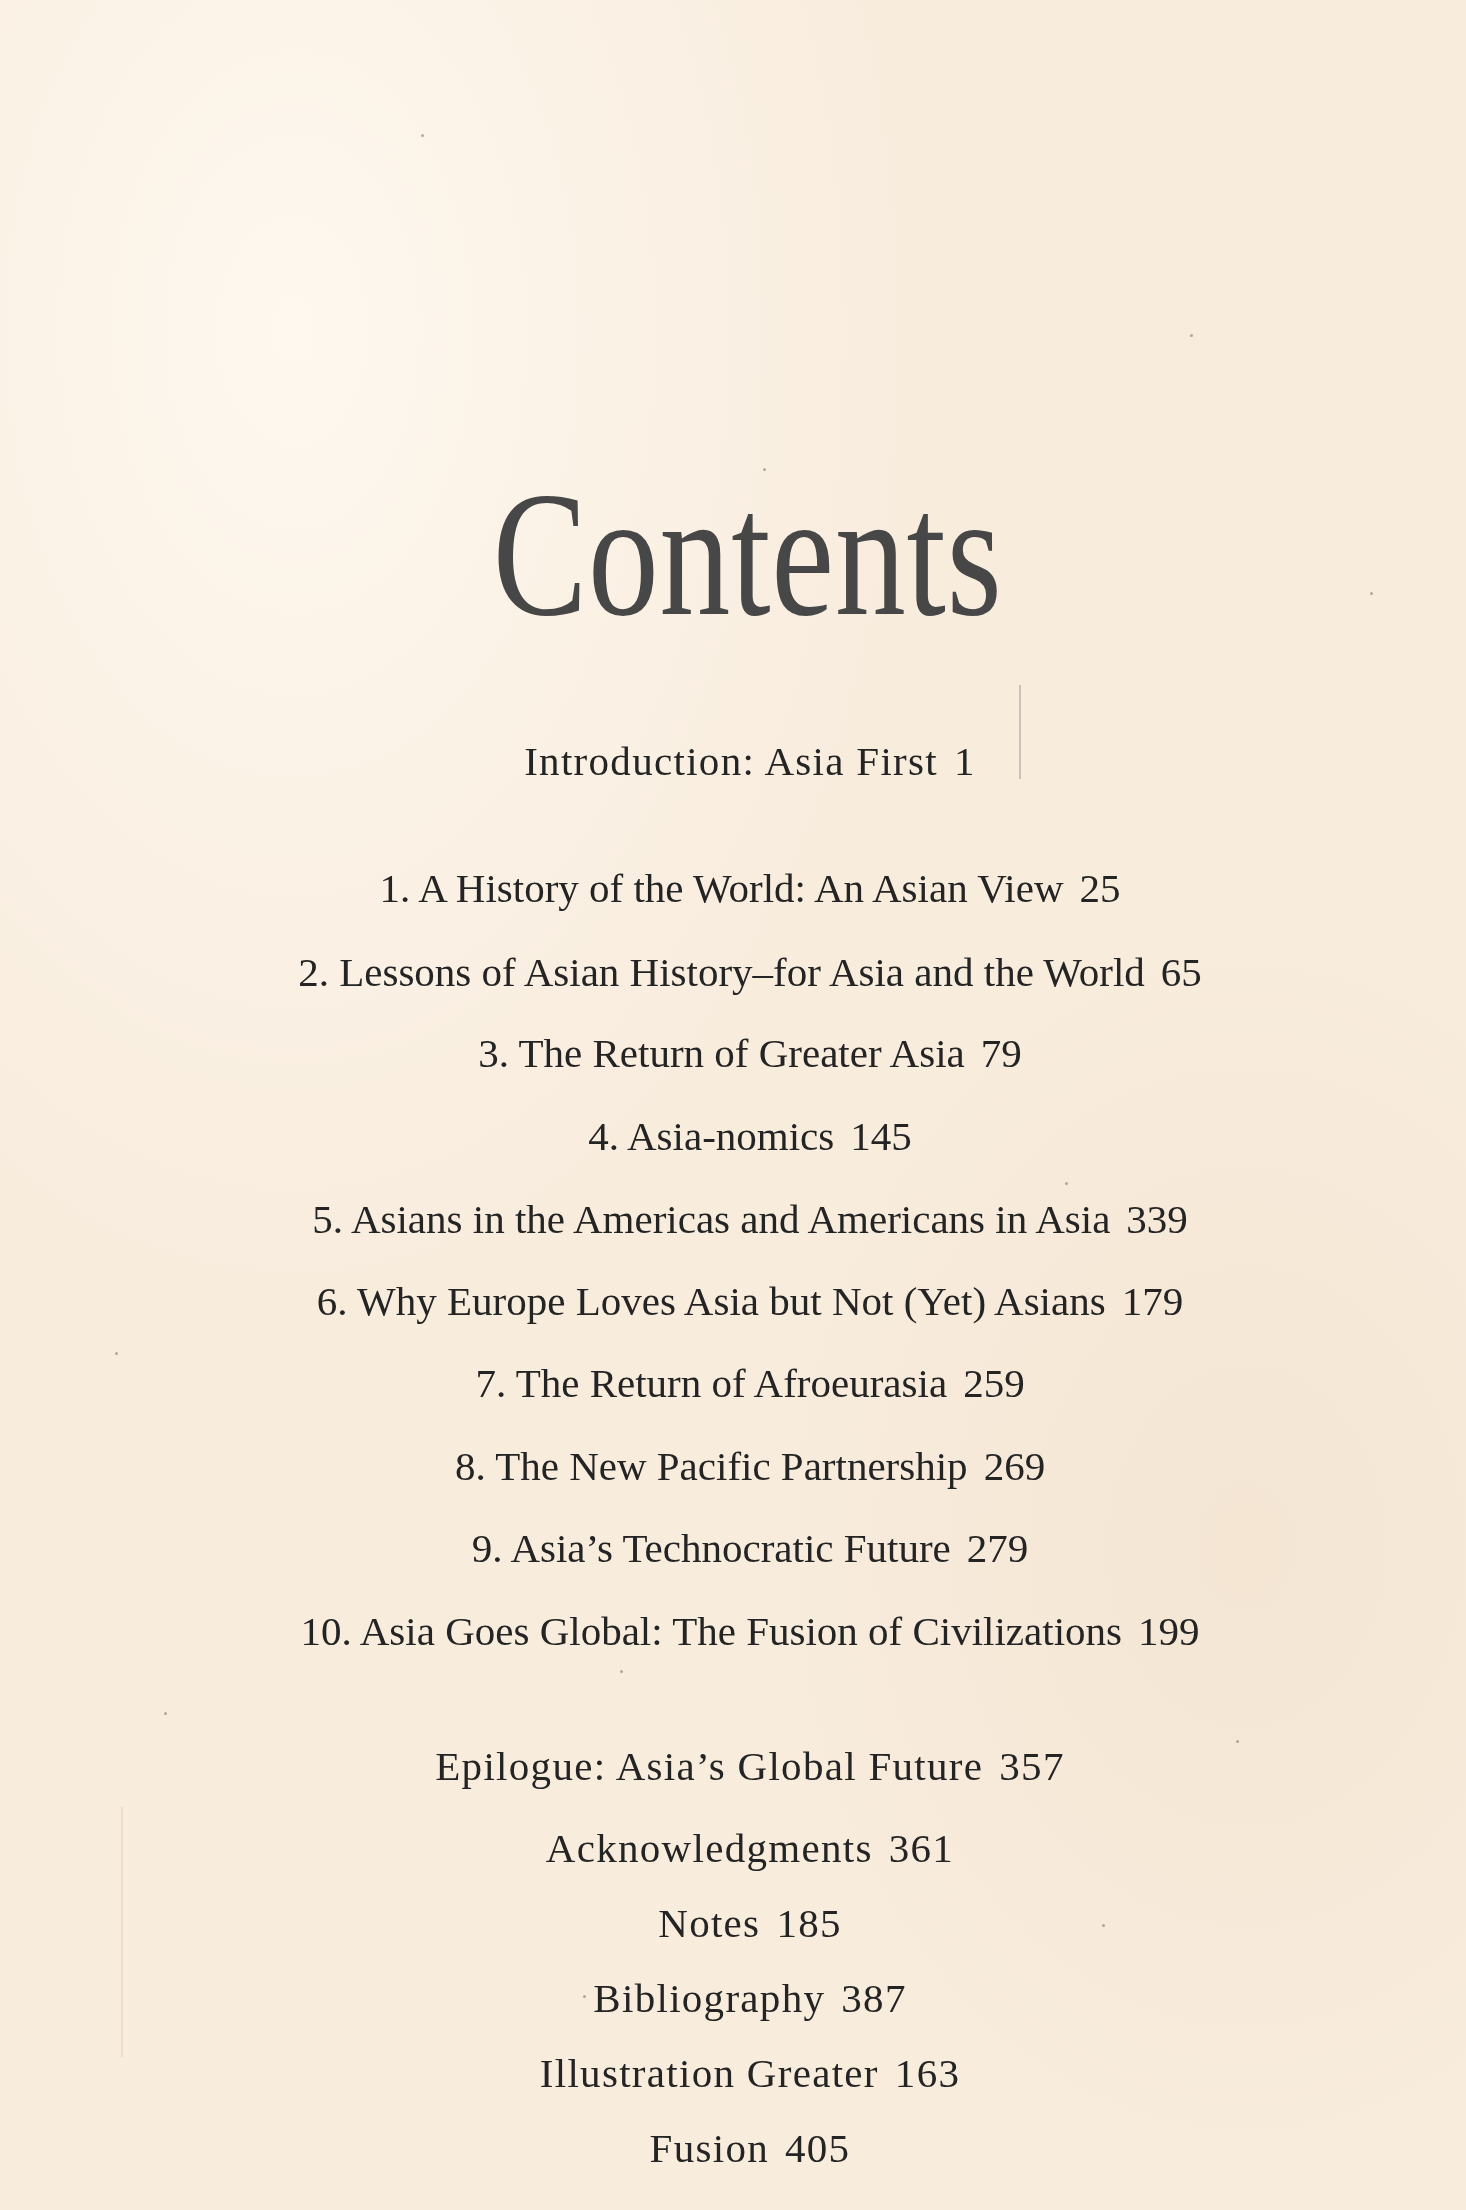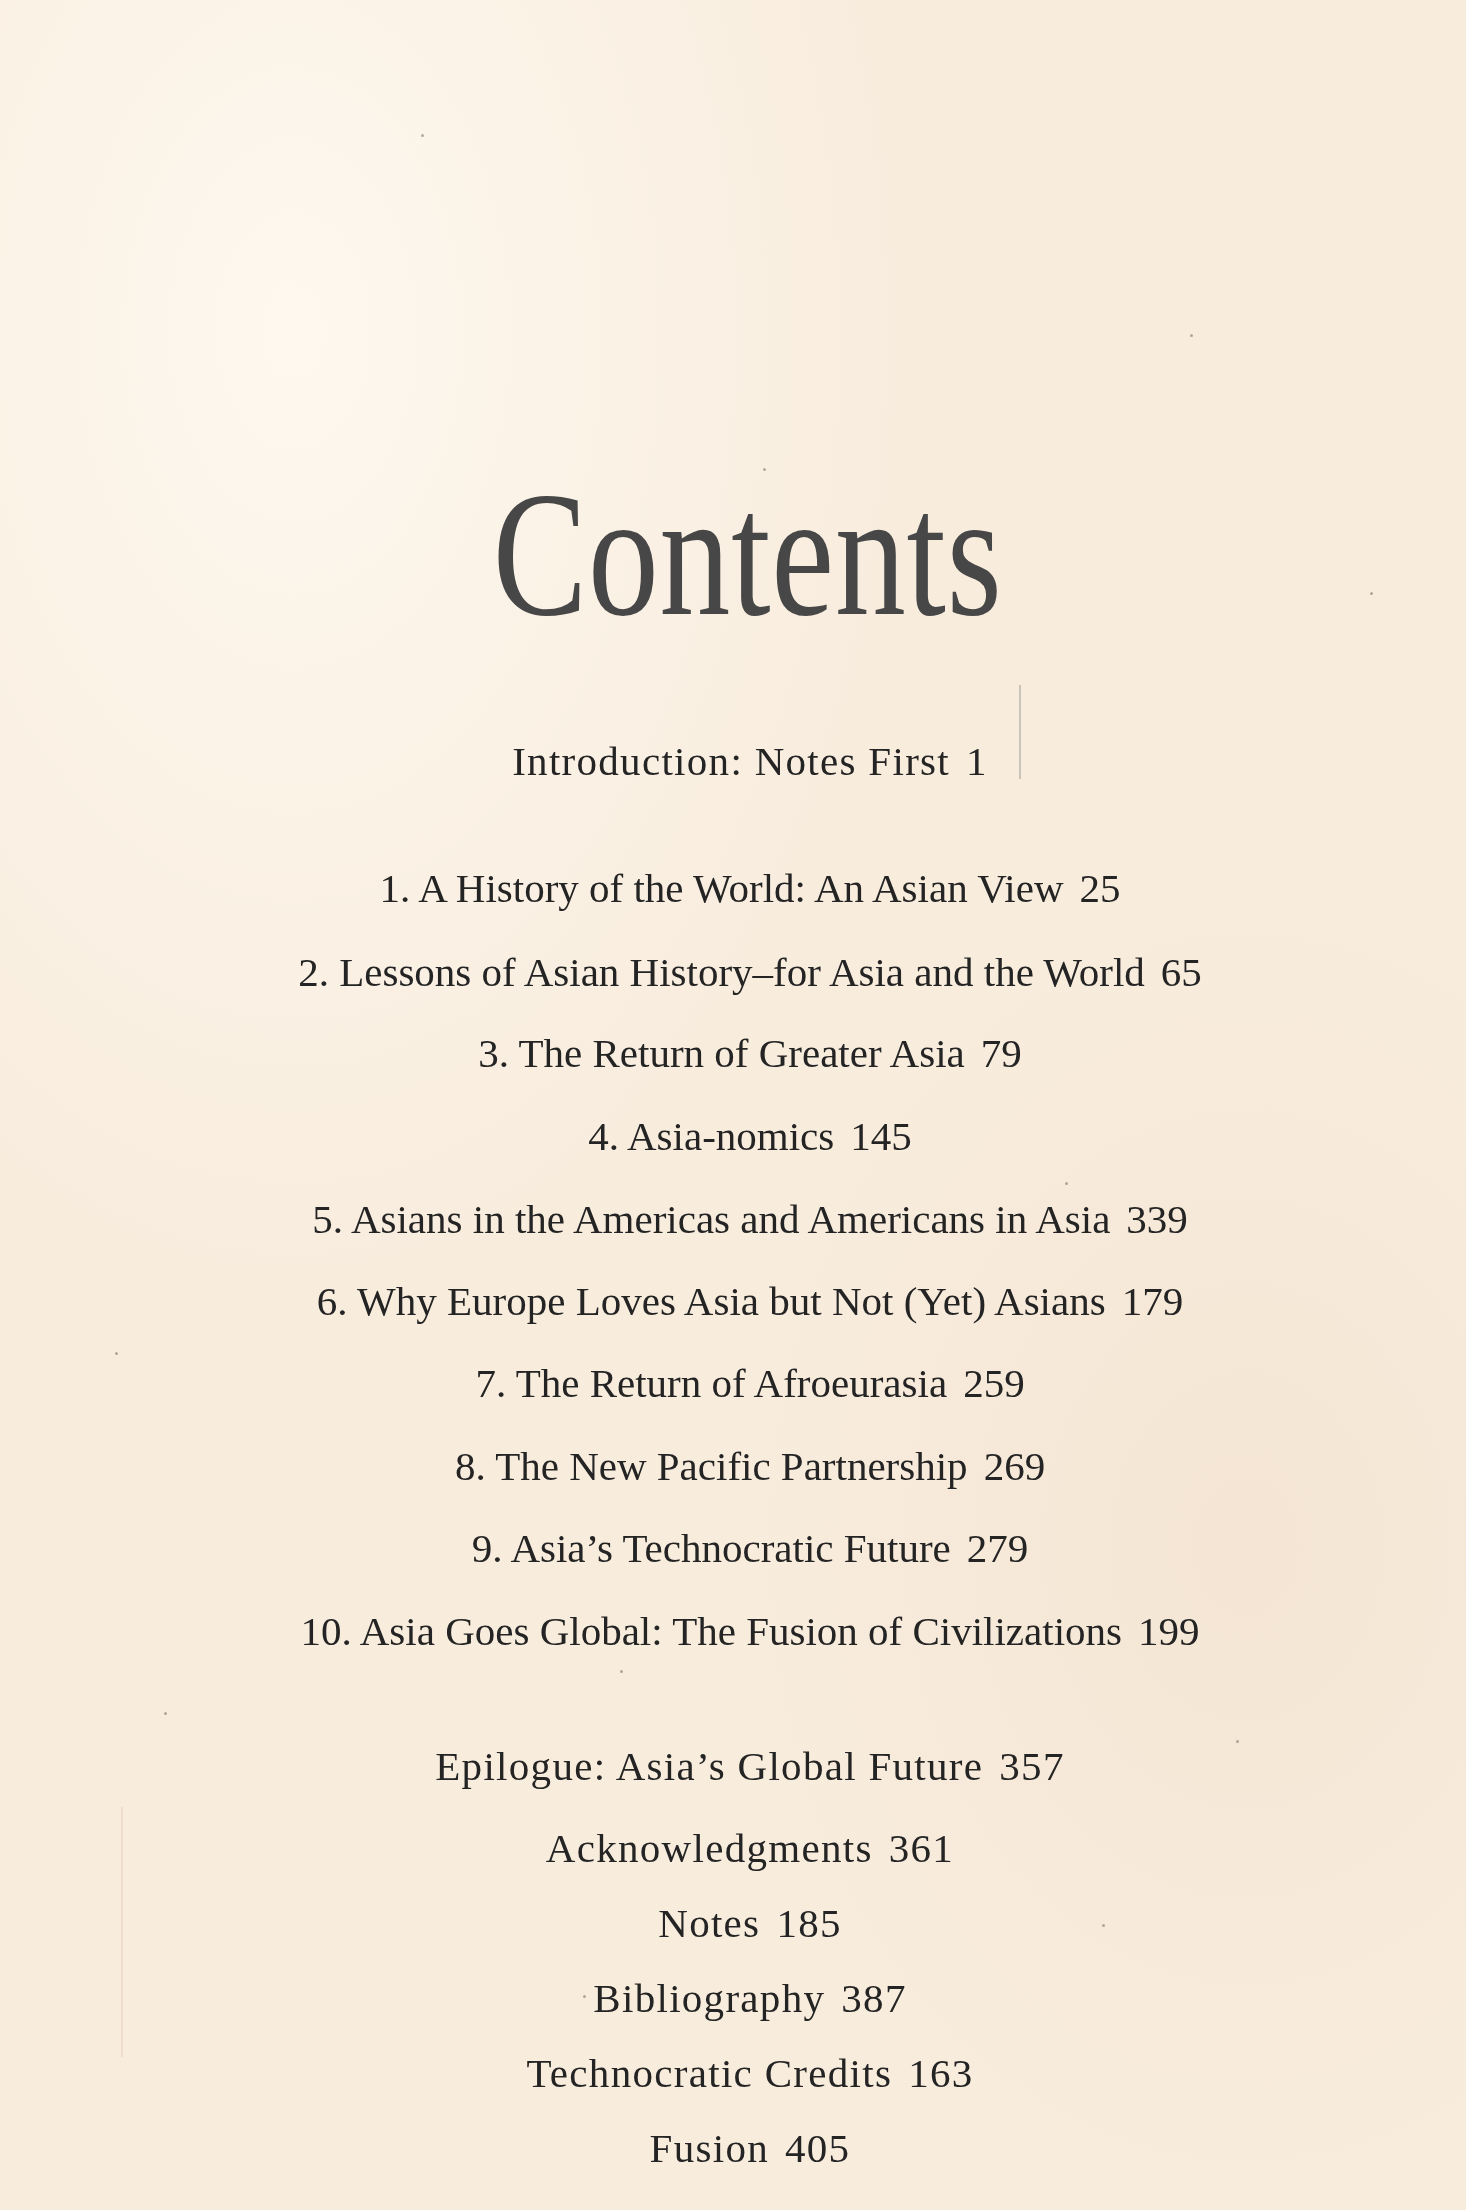--- a/index.html
+++ b/index.html
@@ -77,21 +77,21 @@
 </head>
 <body>
 
 <div class="page">
 
   <div class="title-wrap">
     <span class="title">Contents</span>
   </div>
 
   <div class="entry wide" style="top:709px;">
-    <span>Introduction: Notes First</span><span class="pg">1</span>
+    <span>Introduction: Asia First</span><span class="pg">1</span>
   </div>
 
   <div class="entry" style="top:836px;">
     <span>1. A History of the World: An Asian View</span><span class="pg">25</span>
   </div>
   <div class="entry" style="top:920px;">
     <span>2. Lessons of Asian History–for Asia and the World</span><span class="pg">65</span>
   </div>
   <div class="entry" style="top:1001px;">
     <span>3. The Return of Greater Asia</span><span class="pg">79</span>
@@ -124,21 +124,21 @@
   <div class="entry wide" style="top:1796px;">
     <span>Acknowledgments</span><span class="pg">361</span>
   </div>
   <div class="entry wide" style="top:1871px;">
     <span>Notes</span><span class="pg">185</span>
   </div>
   <div class="entry wide" style="top:1946px;">
     <span>Bibliography</span><span class="pg">387</span>
   </div>
   <div class="entry wide" style="top:2021px;">
-    <span>Technocratic Credits</span><span class="pg">163</span>
+    <span>Illustration Greater</span><span class="pg">163</span>
   </div>
   <div class="entry wide" style="top:2096px;">
     <span>Fusion</span><span class="pg">405</span>
   </div>
 
   <div class="artifact-vline" style="left:1019px; top:653px; height:94px;"></div>
   <div class="artifact-vline" style="left:121px; top:1775px; height:250px; background:rgba(200,150,140,0.18);"></div>
   <div class="speck" style="left:763px; top:436px;"></div>
   <div class="speck" style="left:421px; top:102px;"></div>
   <div class="speck" style="left:1190px; top:302px;"></div>

